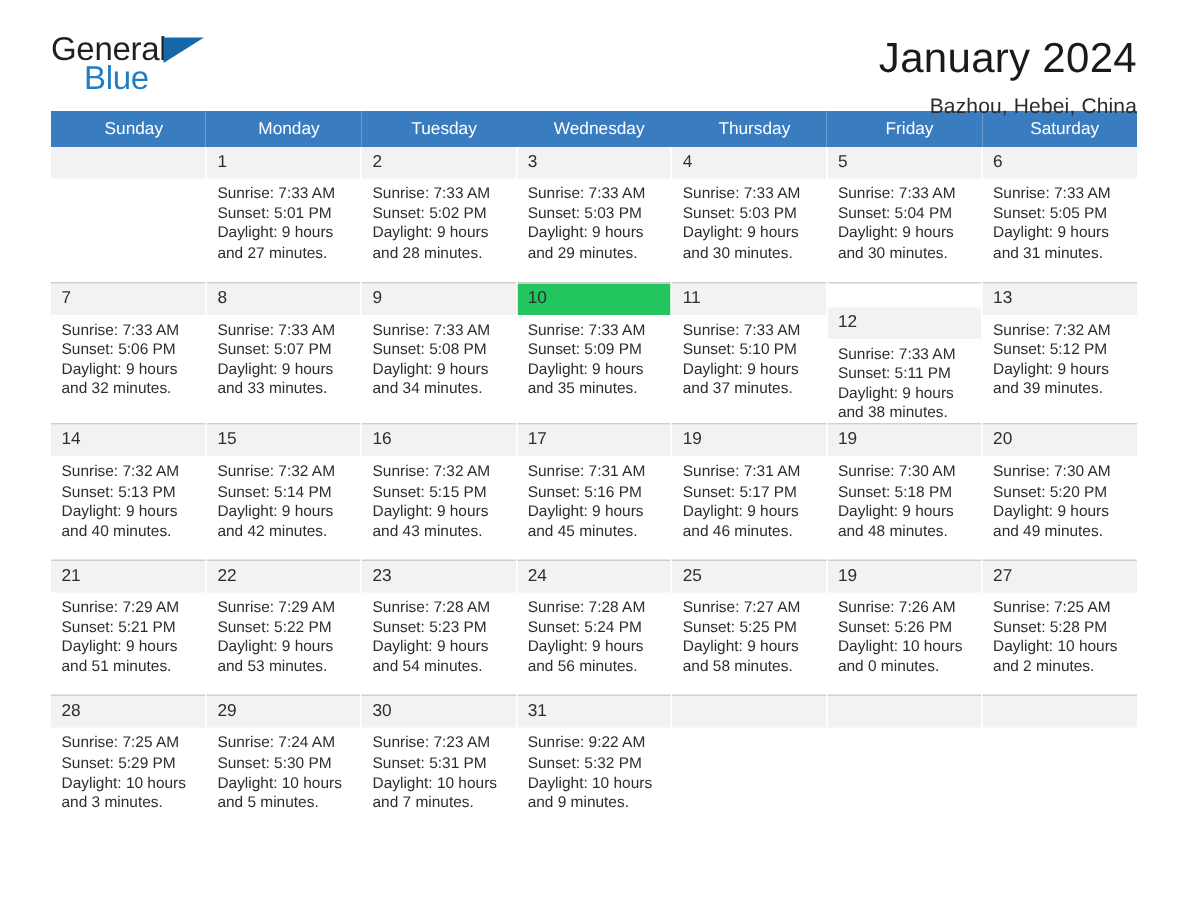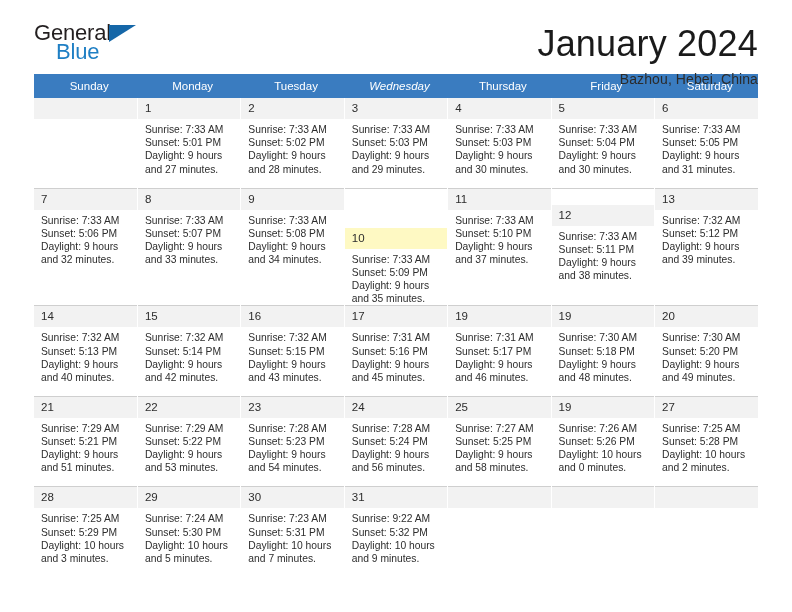--- a/index.html
+++ b/index.html
@@ -62,21 +62,21 @@
     width: 0;
     height: 0;
     border-left: 27px solid #1567a8;
     border-bottom: 17px solid transparent;
   }
   .title-block {
     text-align: right;
     padding-top: 2px;
   }
   .cal-title {
-    font-size: 36px;
+    font-size: 28px;
     font-weight: normal;
     color: #1a1a1a;
     line-height: 1.1;
     letter-spacing: 0.2px;
   }
   .cal-subtitle {
     font-size: 14px;
     color: #2b2b2b;
     margin-top: 7px;
     letter-spacing: 0.1px;
@@ -159,21 +159,21 @@
     </div>
 
   </div>
 
   <table class="calendar">
     <thead>
       <tr>
         <th style="background: rgb(58, 124, 192); color: rgb(255, 255, 255);">Sunday</th>
         <th style="background: rgb(58, 124, 192); color: rgb(255, 255, 255);">Monday</th>
         <th style="background: rgb(58, 124, 192); color: rgb(255, 255, 255);">Tuesday</th>
-        <th style="background: rgb(58, 124, 192); color: rgb(255, 255, 255); font-style: italic;">Wednesday</th>
+        <th style="background: rgb(58, 124, 192); color: rgb(255, 255, 255);">Wednesday</th>
         <th style="background: rgb(58, 124, 192); color: rgb(255, 255, 255);">Thursday</th>
         <th style="background: rgb(58, 124, 192); color: rgb(255, 255, 255);">Friday</th>
         <th style="background: rgb(58, 124, 192); color: rgb(255, 255, 255);">Saturday</th>
       </tr>
     </thead>
     <tbody>
         <tr class="week-row week-odd">
           <td class="cell-empty">
             <div class="cell-inner">
               <div class="daynum" style="background: rgb(242, 242, 242);"></div>
@@ -278,21 +278,21 @@
               <div class="details">
                 <div>Sunrise: 7:33 AM</div>
                 <div>Sunset: 5:08 PM</div>
                 <div>Daylight: 9 hours</div>
                 <div>and 34 minutes.</div>
               </div>
             </div>
           </td>
           <td>
             <div class="cell-inner">
-              <div class="daynum" style="background: #fef9c3; margin-top: 39px;">10</div>
+              <div class="daynum" style="background: #22c55e;">10</div>
               <div class="details">
                 <div>Sunrise: 7:33 AM</div>
                 <div>Sunset: 5:09 PM</div>
                 <div>Daylight: 9 hours</div>
                 <div>and 35 minutes.</div>
               </div>
             </div>
           </td>
           <td>
             <div class="cell-inner">

